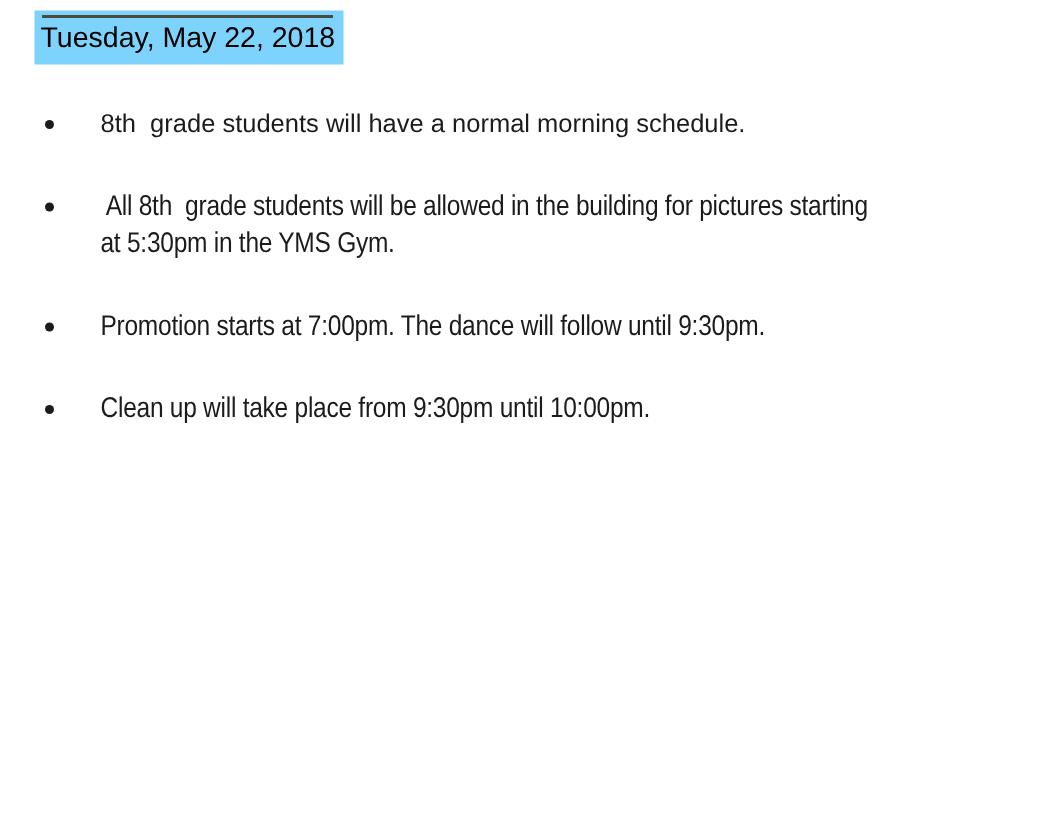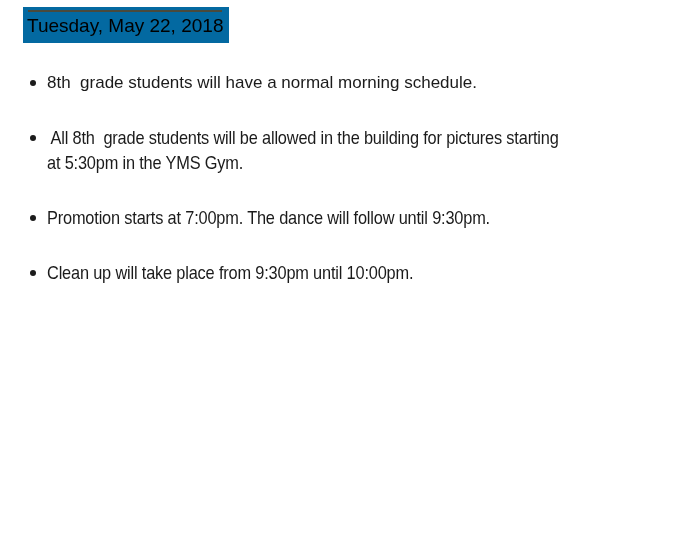--- a/index.html
+++ b/index.html
@@ -13,21 +13,21 @@
     font-family: "Liberation Sans", sans-serif;
     color: #1b1b1b;
     overflow: hidden;
   }
   .page {
     padding: 7px 0 0 23px;
   }
   
   .date-block {
     display: inline-block;
-    background: #0369a1;
+    background: #7dd3fc;
     padding: 0 6px 5px 4px;
     min-width: 187px;
   }
   .date-rule {
     height: 2px;
     background: #4a4a3c;
     margin: 3px 1px 2px 1px;
   }
   .date-text {
     font-size: 19px;
@@ -37,20 +37,21 @@
   }
   ul.schedule {
     list-style: none;
     margin: 27px 0 0 0;
     padding: 0;
   }
   ul.schedule li {
     display: flex;
     align-items: flex-start;
     margin-bottom: 30px;
+    gap: 20px;
   }
   ul.schedule li:last-child {
     margin-bottom: 0;
   }
   .dot {
     flex: none;
     width: 10px;
     margin-left: 7px;
     margin-right: 7px;
     margin-top: 10px;

